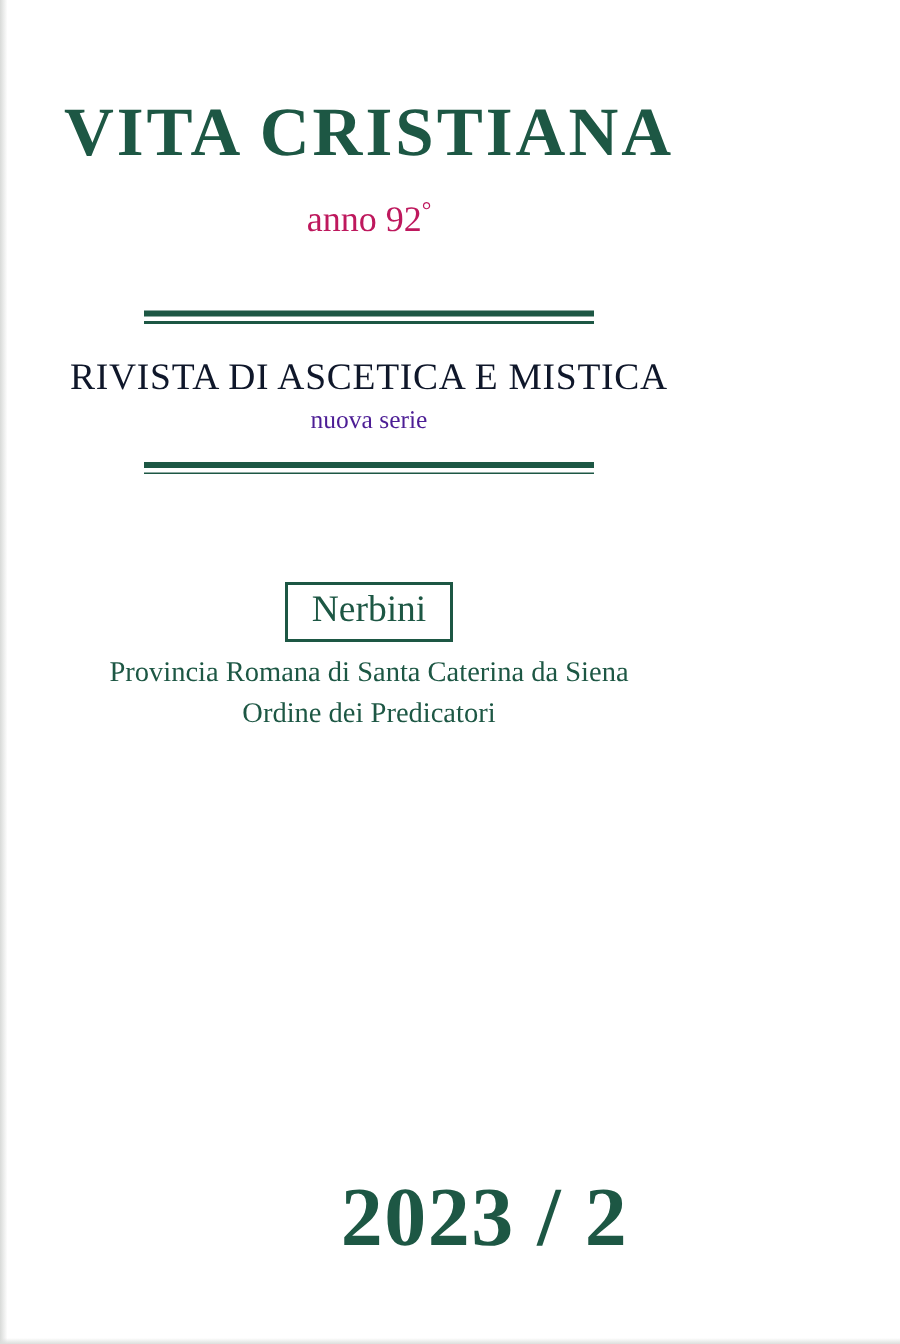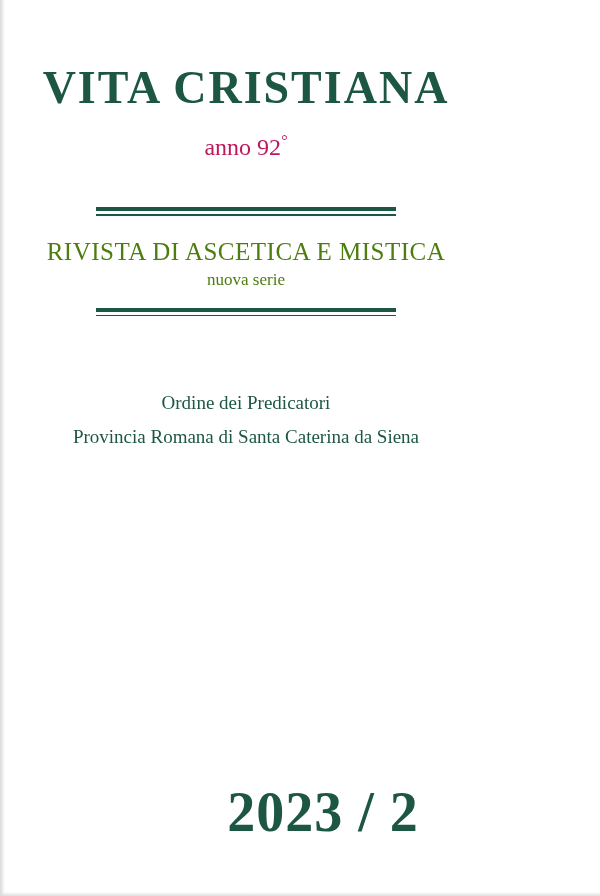--- a/index.html
+++ b/index.html
@@ -65,29 +65,29 @@
     width: 100%;
     height: 1.5px;
     background: #1d5744;
     margin-top: 3px;
   }
   .subtitle {
     margin-top: 22px;
     font-family: "Liberation Serif", serif;
     font-size: 25px;
     letter-spacing: 0.5px;
-    color: #4d7c0f;
+    color: #0f172a;
     text-align: center;
     white-space: nowrap;
   }
   .serie {
     margin-top: 4px;
     font-family: "Liberation Serif", serif;
     font-size: 17px;
-    color: #4d7c0f;
+    color: #4c1d95;
     text-align: center;
   }
   .rule-block-bottom {
     margin-top: 18px;
     width: 300px;
     display: flex;
     flex-direction: column;
     align-items: center;
   }
   .publisher-wrap {
@@ -169,22 +169,25 @@
     <div class="subtitle">RIVISTA DI ASCETICA E MISTICA</div>
 
     <div class="serie">nuova serie</div>
 
     <div class="rule-block-bottom">
       <div class="rule-thick"></div>
       <div class="rule-thin"></div>
     </div>
 
     <div class="publisher-wrap">
+      <div class="publisher-box">
+        <div class="publisher-name">Nerbini</div>
+      </div>
+      <div class="org-line">Provincia Romana di Santa Caterina da Siena</div>
       <div class="org-line second">Ordine dei Predicatori</div>
-      <div class="org-line">Provincia Romana di Santa Caterina da Siena</div>
     </div>
 
   </div>
 
   <div class="issue">2023 / 2</div>
 
   <div class="edge-shadow-left"></div>
   <div class="edge-shadow-bottom"></div>
 </div>
 

